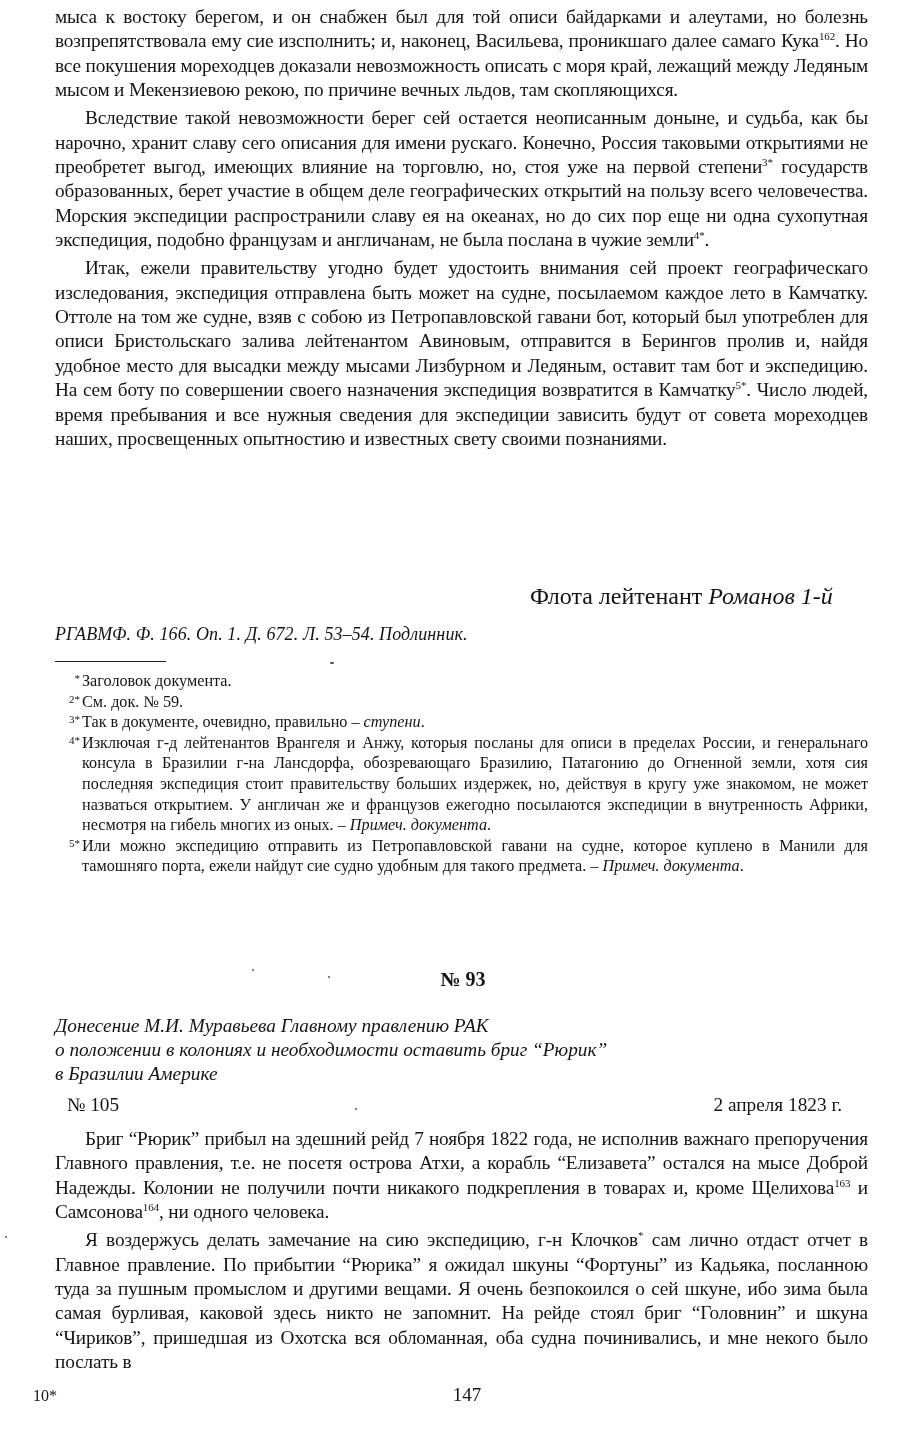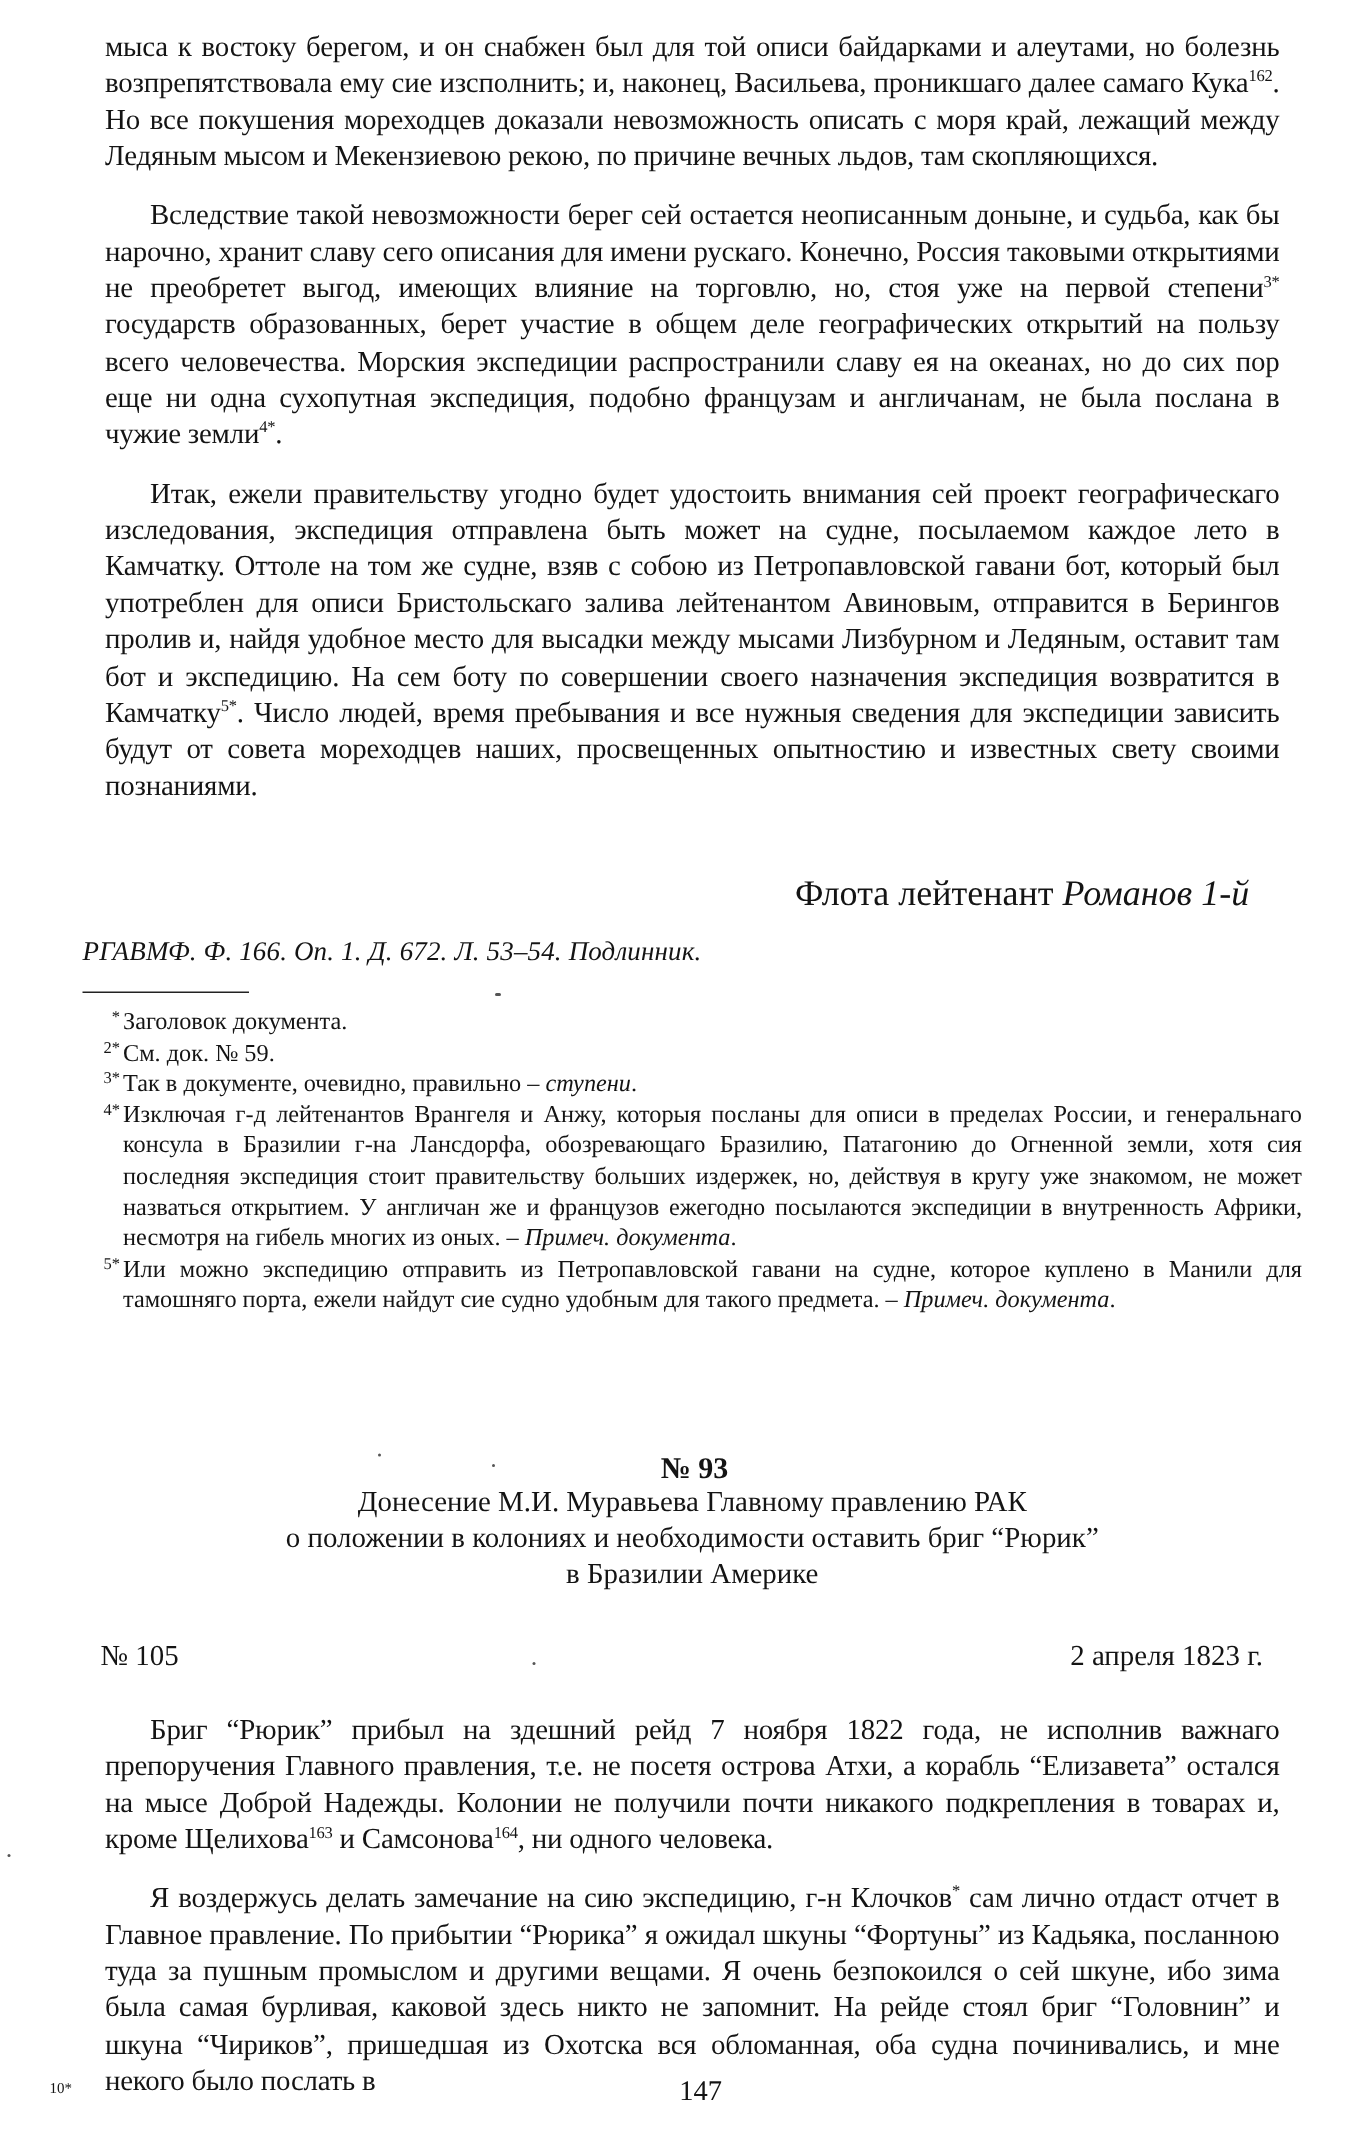--- a/index.html
+++ b/index.html
@@ -6,21 +6,21 @@
   body {
     width: 901px; height: 1436px; position: relative; overflow: hidden;
     font-family: "Liberation Serif", serif; color: #141414;
   }
   .page { position: absolute; left: 0; top: 0; width: 901px; height: 1436px; }
   .body-text {
     position: absolute; left: 55px; width: 813px;
     font-size: 19.3px; line-height: 24.35px; text-align: justify;
     letter-spacing: -0.15px;
   }
-  .body-text p { margin: 15px; text-indent: 0; }
+  .body-text p { margin: 0; text-indent: 0; }
   .body-text p.indent { text-indent: 30px; }
   .body-text p.spaced { margin-top: 4px; }
   sup { font-size: 11px; line-height: 0; vertical-align: 7px; }
   .signature {
     position: absolute; left: 530px; top: 584px; font-size: 24px; line-height: 24px;
   }
   .signature i { font-style: italic; }
   .source {
     position: absolute; left: 55px; top: 624px; font-size: 18px; font-style: italic;
     letter-spacing: 0.1px;
@@ -31,29 +31,29 @@
     font-size: 16.2px; line-height: 20.6px; text-align: justify;
   }
   .fn { position: relative; padding-left: 27px; margin: 0; }
   .fn .mark { position: absolute; left: 0; top: 0; width: 25px; text-align: right; font-size: 11px; vertical-align: top; line-height: 14px; }
   .fn i { font-style: italic; margin-top: 20px; }
   .docnum {
     position: absolute; left: 0; width: 926px; text-align: center; top: 968px;
     font-size: 20px; font-weight: bold;
   }
   .doctitle {
-    position: absolute; left: 55px; width: 813px; top: 990px; text-align: center;
-    font-size: 19.3px; line-height: 24px;
+    position: absolute; left: 55px; width: 813px; top: 1014px; 
+    font-size: 19.3px; font-style: italic; line-height: 24px;
   }
   .docmeta {
     position: absolute; left: 55px; width: 775px; top: 1094px; font-size: 19.3px; 
     display: flex; justify-content: space-between; padding-left: 12px;
   }
   .body2 { top: 1127px; }
-  .footer-left { position: absolute; left: 33px; top: 1387px; font-size: 10px; }
+  .footer-left { position: absolute; left: 33px; top: 1387px; font-size: 16px; }
   .footer-page { position: absolute; left: 0; width: 934px; text-align: center; top: 1384px; font-size: 19px; }
   .speck { position: absolute; background: #555; width: 2px; height: 2px; border-radius: 1px; }
 </style>
 </head>
 <body>
 
 <div class="page">
 
   <div class="body-text" style="top:5px;" id="cont">
       <p><span>мыса к востоку берегом, и он снабжен был для той описи байдарками и алеутами, но болезнь возпрепятствовала ему сие изсполнить; и, наконец, Васильева, проникшаго далее самаго Кука</span><sup>162</sup><span>. Но все покушения мореходцев доказали невозможность описать с моря край, лежащий между Ледяным мысом и Мекензиевою рекою, по причине вечных льдов, там скопляющихся.</span></p>

